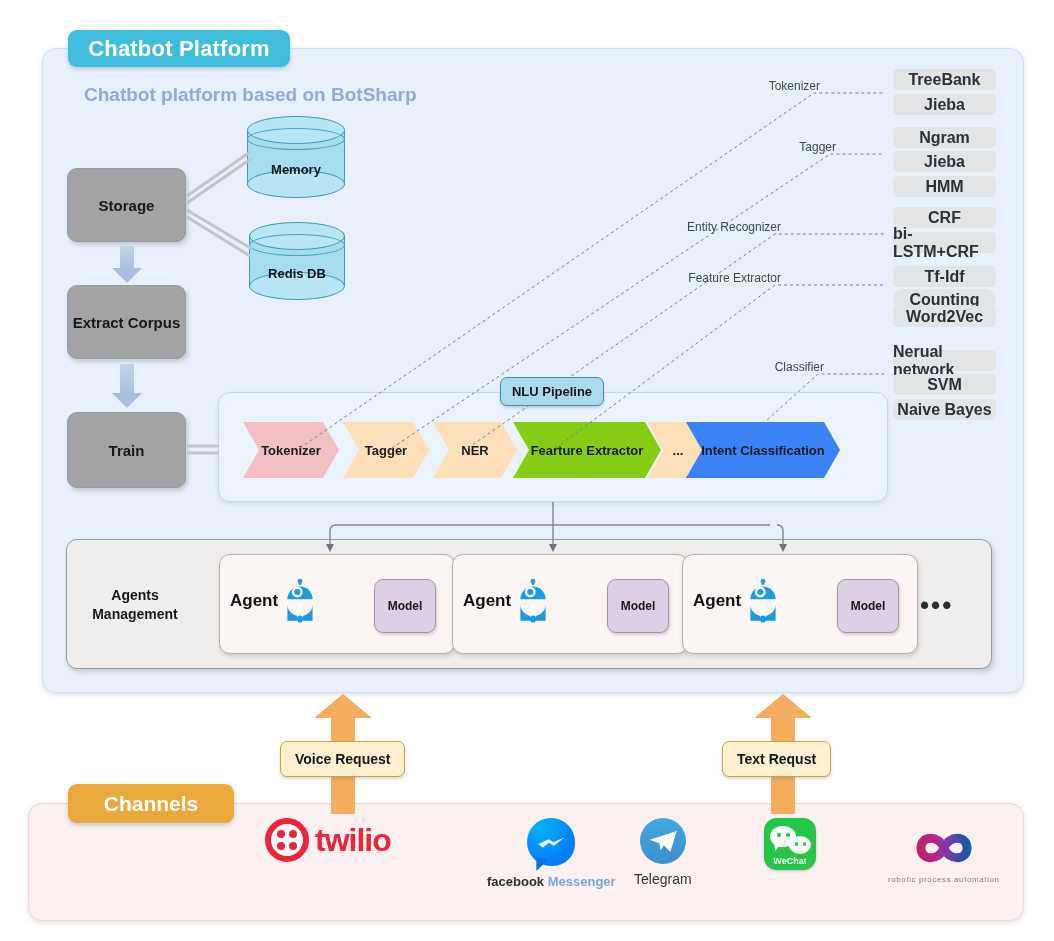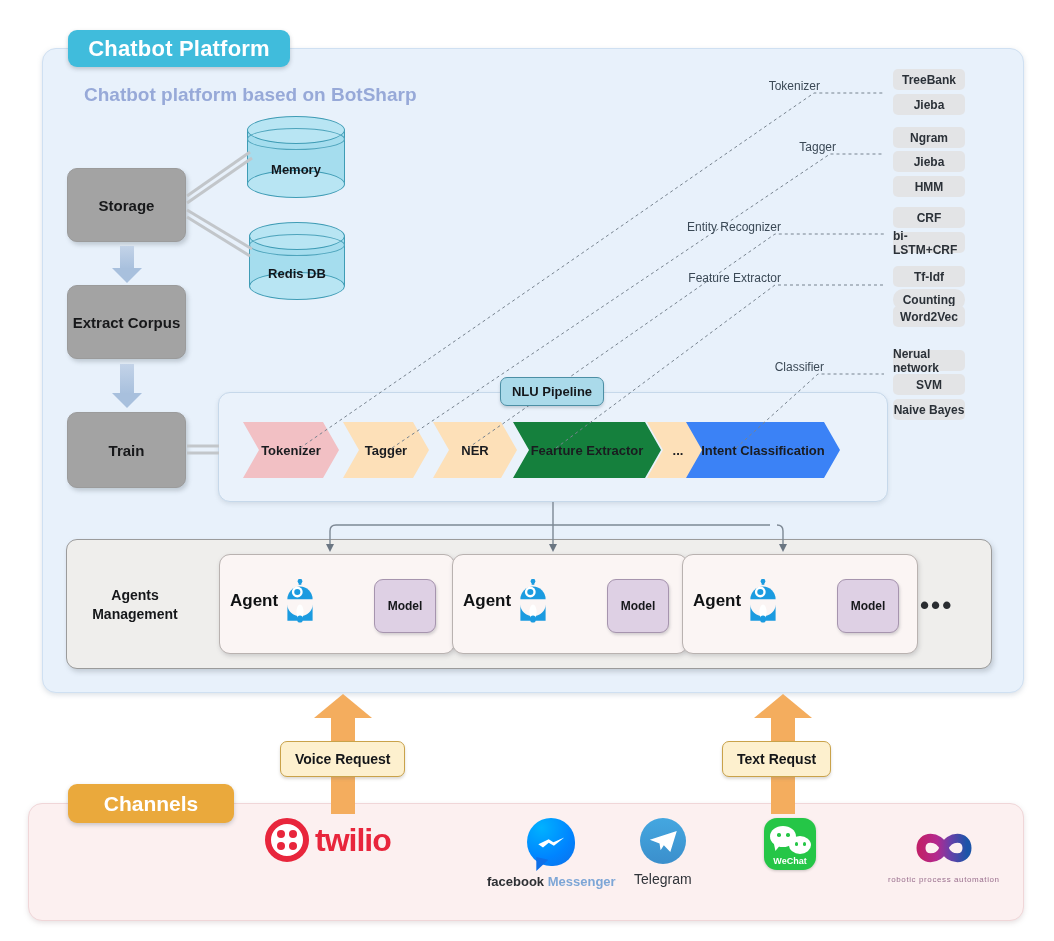--- a/index.html
+++ b/index.html
@@ -146,25 +146,25 @@
     position: absolute;
     font-size: 12px; color: #3b4956;
     text-align: right;
     white-space: nowrap;
     z-index: 14;
   }
 
   
   .tag {
     position: absolute; left: 893px;
-    width: 72px; height: 21px;
+    width: 103px; height: 21px;
     background: #e3e4e6;
     border-radius: 5px;
     display: flex; align-items: center; justify-content: center;
-    font-size: 12px; font-weight: bold; color: #2b3138;
+    font-size: 16px; font-weight: bold; color: #2b3138;
     z-index: 16;
   }
 
   
   .agents-panel {
     position: absolute; left: 66px; top: 539px;
     width: 926px; height: 130px;
     background: #efeeec;
     border: 1px solid #9b9b9b;
     border-radius: 11px;
@@ -386,21 +386,21 @@
   <div id="chev-host">
       <div class="chev first" style="left: 243px; width: 96px; background: rgb(242, 192, 196); filter: drop-shadow(rgb(201, 138, 144) 0px 0px 0.8px);">
         <span>Tokenizer</span>
       </div>
       <div class="chev" style="left: 343px; width: 86px; background: rgb(253, 224, 184); filter: drop-shadow(rgb(224, 192, 103) 0px 0px 0.8px);">
         <span>Tagger</span>
       </div>
       <div class="chev" style="left: 433px; width: 84px; background: rgb(253, 224, 184); filter: drop-shadow(rgb(224, 192, 103) 0px 0px 0.8px);">
         <span>NER</span>
       </div>
-      <div class="chev" style="left: 513px; width: 148px; background: #15803d; filter: drop-shadow(rgb(224, 192, 103) 0px 0px 0.8px);">
+      <div class="chev" style="left: 513px; width: 148px; background: #84cc16; filter: drop-shadow(rgb(224, 192, 103) 0px 0px 0.8px);">
         <span>Fearture Extractor</span>
       </div>
       <div class="chev" style="left: 647px; width: 62px; background: rgb(253, 224, 184); filter: drop-shadow(rgb(224, 192, 103) 0px 0px 0.8px);">
         <span>...</span>
       </div>
       <div class="chev" style="left: 686px; width: 154px; background: #3b82f6; filter: drop-shadow(rgb(224, 192, 103) 0px 0px 0.8px);">
         <span>Intent Classification</span>
       </div>
     </div>
   <div class="nlu-tag">NLU Pipeline</div>

